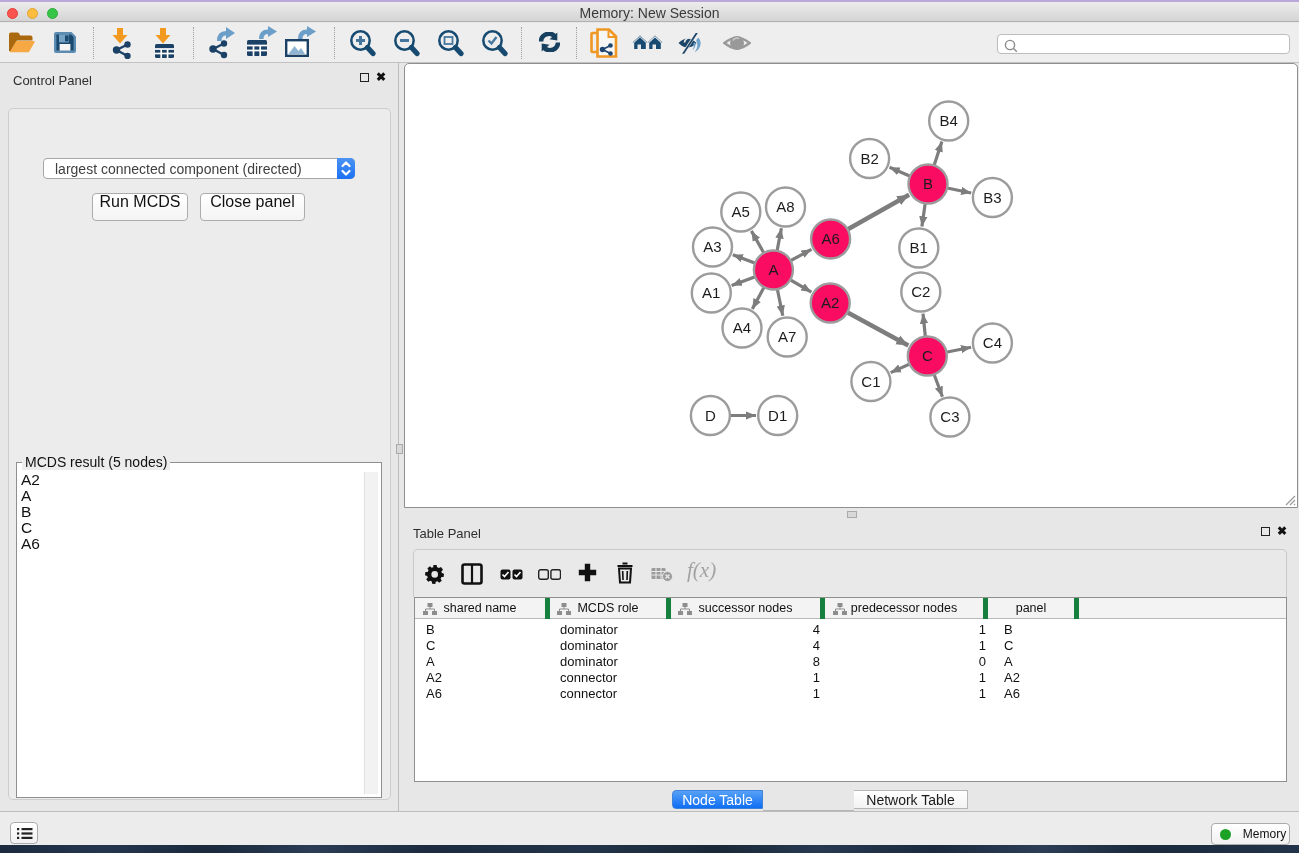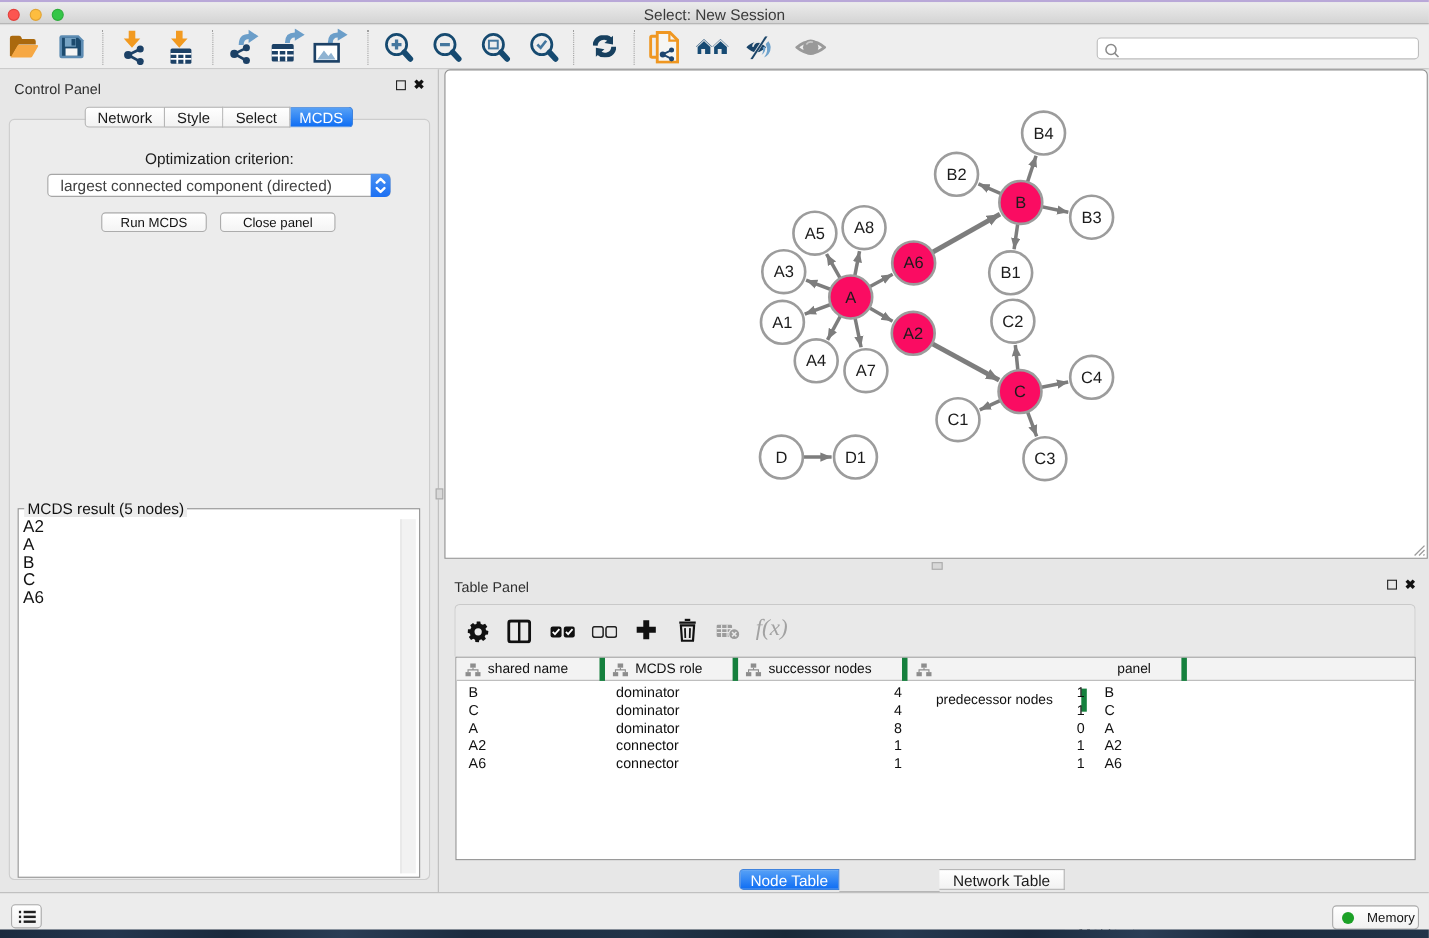--- a/index.html
+++ b/index.html
@@ -38,22 +38,22 @@
   border-radius:0 4px 4px 0; }
 #cpbox { position:absolute; left:8px; top:45px; width:383px; height:692px;
   background:#ececec; border:1px solid #cdcdcd; border-radius:5px; }
 #optlabel { position:absolute; left:0; width:399px; top:73px; text-align:center;
   font-size:14px; color:#1c1c1c; }
 #dropdown { position:absolute; left:43px; top:95px; width:312px; height:21px;
   background:#fff; border:1px solid #a6a6a6; border-radius:4px; }
 #dropdown .ddtext { position:absolute; left:11px; top:2px; font-size:14px; color:#404040; }
 #dropdown .ddbtn { position:absolute; right:-1px; top:-1px; width:18px; height:21px;
   background:linear-gradient(#4b93f3,#1c70f3); border-radius:0 5px 5px 0; }
-.btn { position:absolute; height:18px; background:linear-gradient(#ffffff,#f4f4f4);
-  border:1px solid #acacac; border-radius:4px; font-size:12px; color:#111;
+.btn { position:absolute; height:28px; background:linear-gradient(#ffffff,#f4f4f4);
+  border:1px solid #acacac; border-radius:4px; font-size:16px; color:#111;
   text-align:center; line-height:16px; }
 #mcdsbox { position:absolute; left:16px; top:399px; width:366px; height:336px;
   border:1px solid #8f8f8f; background:#fff; }
 #mcdslabel { position:absolute; left:5px; top:-9px; background:#ececec; padding:0 3px;
   font-size:14px; color:#111; }
 #mcdslist { position:absolute; left:4px; top:9px; font-size:15.5px; color:#111; line-height:16px; }
 #mcdssb { position:absolute; right:3px; top:9px; width:14px; height:322px; background:#f2f2f2; border-left:1px solid #e0e0e0;}
 
 
 #cwin { left:404px; top:63px; width:894px; height:445px; background:#fff;
@@ -96,21 +96,21 @@
 #desktop { left:0; top:845px; width:1299px; height:8px;
   background:linear-gradient(90deg,#1b2a3e 0%,#24364e 8%,#1a293c 16%,#2a3d55 24%,#1c2b3f 33%,#223449 45%,#192837 55%,#263950 63%,#1b2a3e 72%,#2b3e56 80%,#1a293c 88%,#223449 100%); }
 </style>
 </head>
 <body>
 <div class="abs" id="topline"></div>
 <div class="abs" id="titlebar">
   <div class="tl red" style="left:7px;"></div>
   <div class="tl yel" style="left:27px;"></div>
   <div class="tl grn" style="left:47px;"></div>
-  <div class="title">Select: New Session</div>
+  <div class="title">Memory: New Session</div>
 </div>
 <div class="abs" id="toolbar">
   <div class="tbsep" style="left:93px;"></div>
   <div class="tbsep" style="left:193px;"></div>
   <div class="tbsep" style="left:334px;"></div>
   <div class="tbsep" style="left:521px;"></div>
   <div class="tbsep" style="left:576px;"></div>
 
   <svg class="tbi" style="left:7px; top:8px;" width="28" height="22">
     <path d="M2 20 L2 3.5 Q2 1.5 4 1.5 L10.5 1.5 Q12 1.5 12.5 3 L13 4.5 L23.5 4.5 Q25.5 4.5 25.5 6.5 L25.5 9.5 L10 9.5 L3.5 20.5 Z" fill="#aa690e"></path>
@@ -255,27 +255,20 @@
         <line x1="10.3" y1="10.3" x2="13.8" y2="13.8" stroke="#8a8a8a" stroke-width="1.4"></line>
       </svg>
   </div>
 </div>
 
 <div class="abs" id="cpanel">
   <div class="phead" style="position:absolute; left:13px; top:10px;">Control Panel</div>
   <div class="winbtn-sq" style="left:360px; top:10px;"></div>
   <div class="winbtn-x" style="left:376px; top:10px;">✖</div>
   <div id="cpbox"></div>
-  <div id="cptabs">
-    <div class="cptab first" style="width:73px;">Network</div>
-    <div class="cptab" style="width:53px;">Style</div>
-    <div class="cptab" style="width:61px;">Select</div>
-    <div class="cptab sel" style="width:57px;">MCDS</div>
-  </div>
-  <div id="optlabel">Optimization criterion:</div>
   <div id="dropdown">
     <div class="ddtext">largest connected component (directed)</div>
     <div class="ddbtn">
       <svg width="18" height="21">
         <path d="M5.5 8 L9 4.5 L12.5 8" fill="none" stroke="#fff" stroke-width="2.2" stroke-linecap="round" stroke-linejoin="round"></path>
         <path d="M5.5 13 L9 16.5 L12.5 13" fill="none" stroke="#fff" stroke-width="2.2" stroke-linecap="round" stroke-linejoin="round"></path>
       </svg>
     </div>
   </div>
   <div class="btn" style="left:92px; top:130px; width:96px;">Run MCDS</div>
@@ -437,21 +430,21 @@
     <div id="thead">
       <div class="thcell" style="left:0; width:135px;">
           <span class="lbl">shared name</span>
         </div>
       <div class="thcell" style="left:135px; width:121px;">
           <span class="lbl">MCDS role</span>
         </div>
       <div class="thcell" style="left:256px; width:154px;">
           <span class="lbl">successor nodes</span>
         </div>
-      <div class="thcell" style="left:410px; width:163px;margin-top:28px;">
+      <div class="thcell" style="left:410px; width:163px;">
           <span class="lbl">predecessor nodes</span>
         </div>
       <div class="thcell" style="left:573px; width:91px;">
           <span class="lbl">panel</span>
         </div>
       <svg style="position:absolute; left:8px; top:5px;" width="14" height="12">
           <g fill="#8d8d8d">
             <rect x="4.5" y="0" width="5" height="4"></rect>
             <rect x="0" y="8" width="5" height="4"></rect>
             <rect x="9" y="8" width="5" height="4"></rect>

